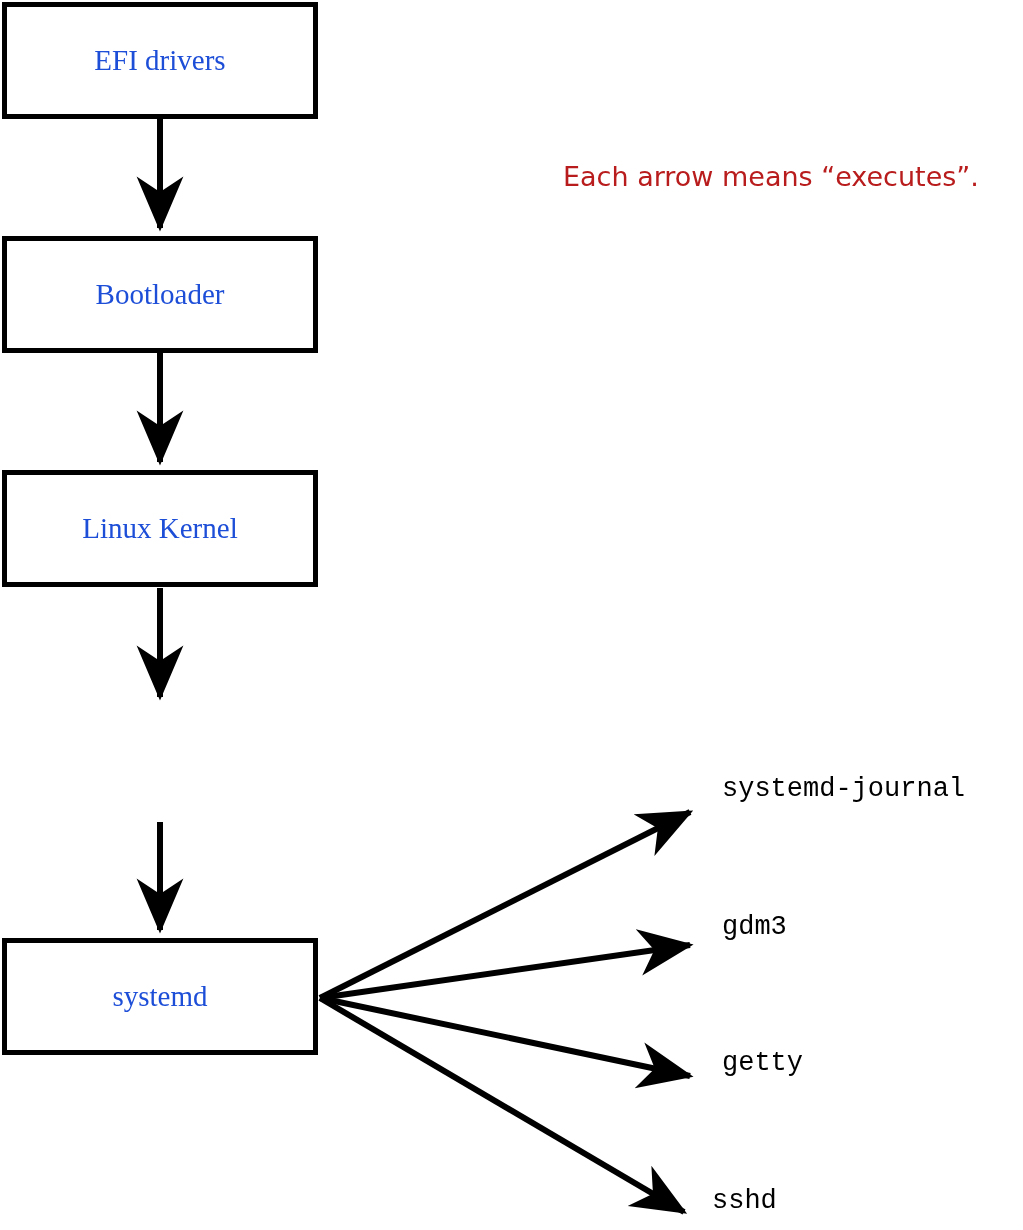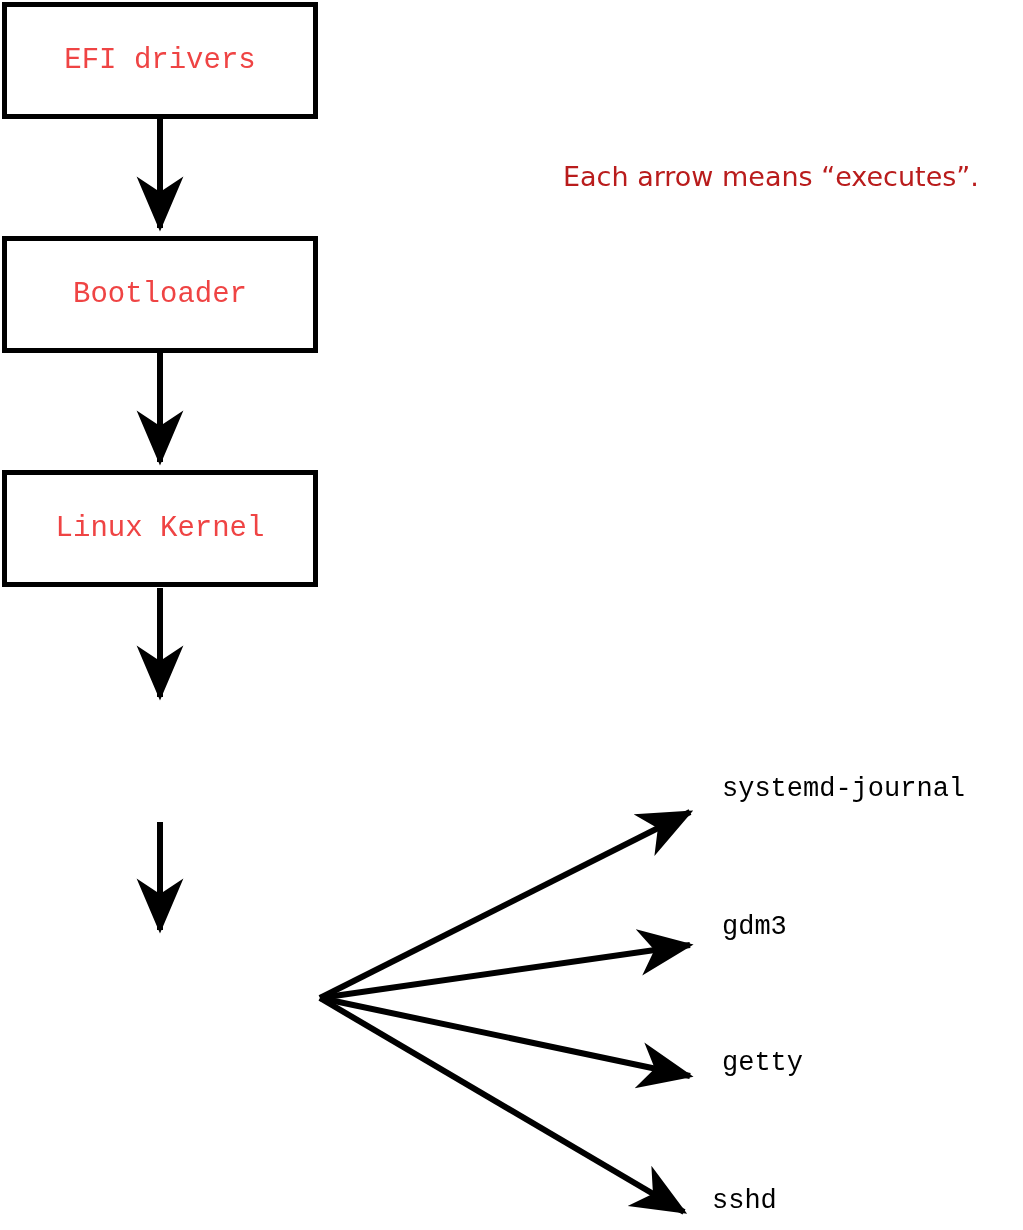--- a/index.html
+++ b/index.html
@@ -26,24 +26,24 @@
     width: 316px;
     height: 117px;
     box-sizing: border-box;
     border: 5px solid #000000;
     background: #ffffff;
     display: flex;
     align-items: center;
     justify-content: center;
   }
   .node-label {
-    font-family: Liberation Mono, monospace;
+    font-family: Liberation Serif, serif;
     font-size: 29px;
     line-height: 1;
-    color: #ef4444;
+    color: #1d4ed8;
     white-space: nowrap;
   }
   #box-efi       { top: 2px;   }
   #box-boot      { top: 236px; }
   #box-kernel    { top: 470px; }
   #box-initramfs { top: 705px; }
   #box-systemd   { top: 938px; }
 
   
   #arrow-layer {
@@ -125,20 +125,23 @@
 
   <div class="node-box" id="box-boot">
     <span class="node-label">Bootloader</span>
   </div>
 
   <div class="node-box" id="box-kernel">
     <span class="node-label">Linux Kernel</span>
   </div>
 
 
+  <div class="node-box" id="box-systemd">
+    <span class="node-label">systemd</span>
+  </div>
 
   <div class="leaf-label" id="leaf-0">systemd-journal</div>
 
   <div class="leaf-label" id="leaf-1">gdm3</div>
 
   <div class="leaf-label" id="leaf-2">getty</div>
 
   <div class="leaf-label" id="leaf-3">sshd</div>
 
   <div id="legend-note">Each arrow means “executes”.</div>

